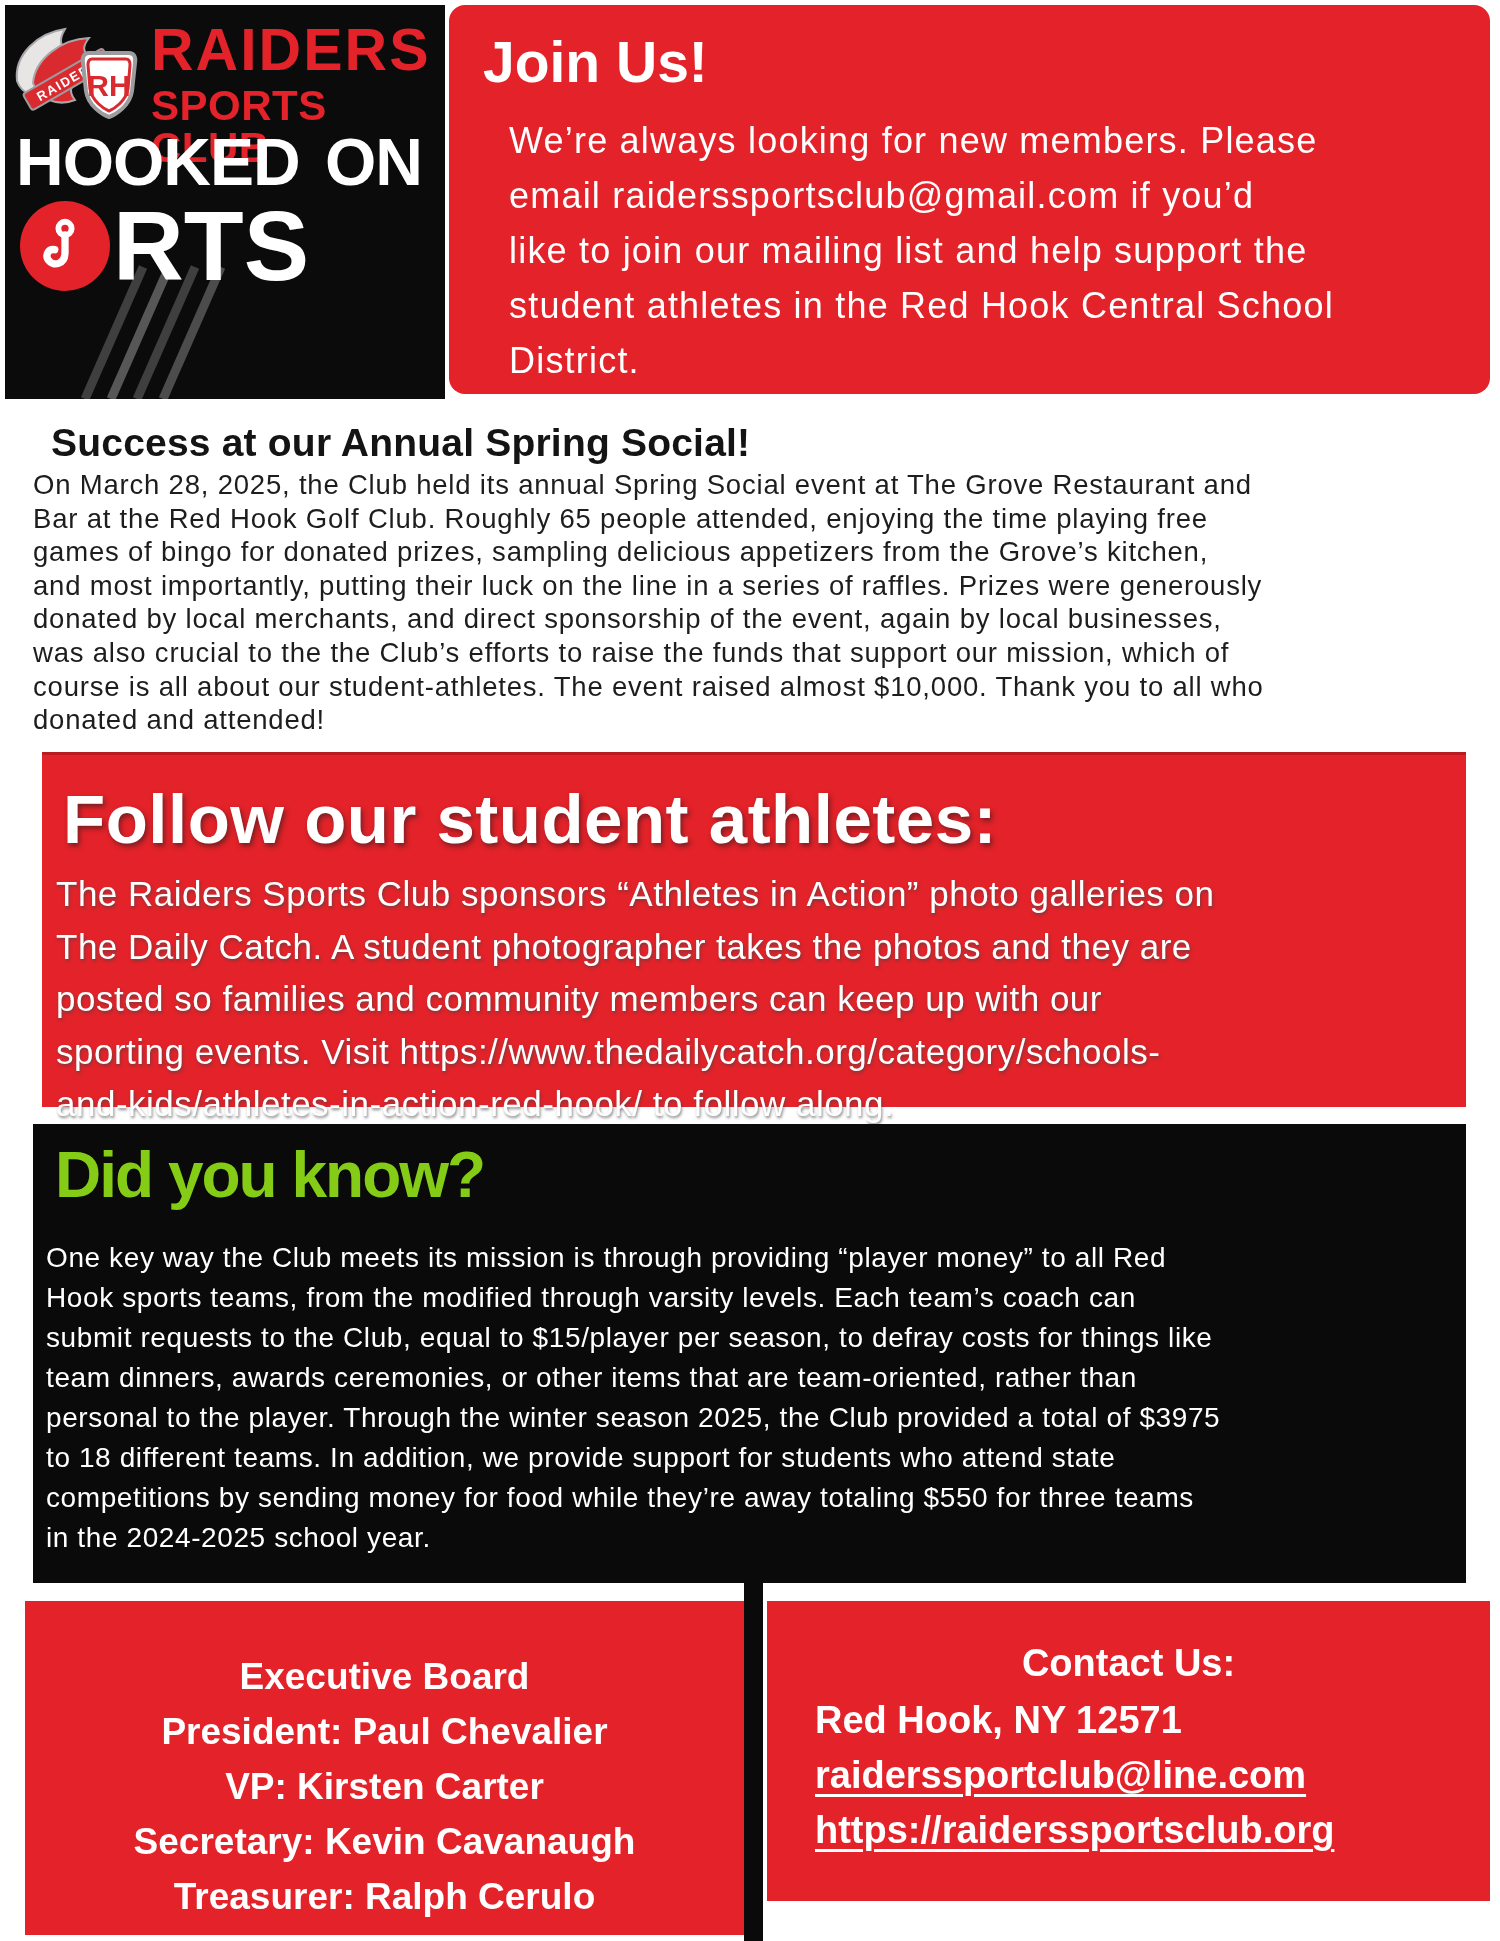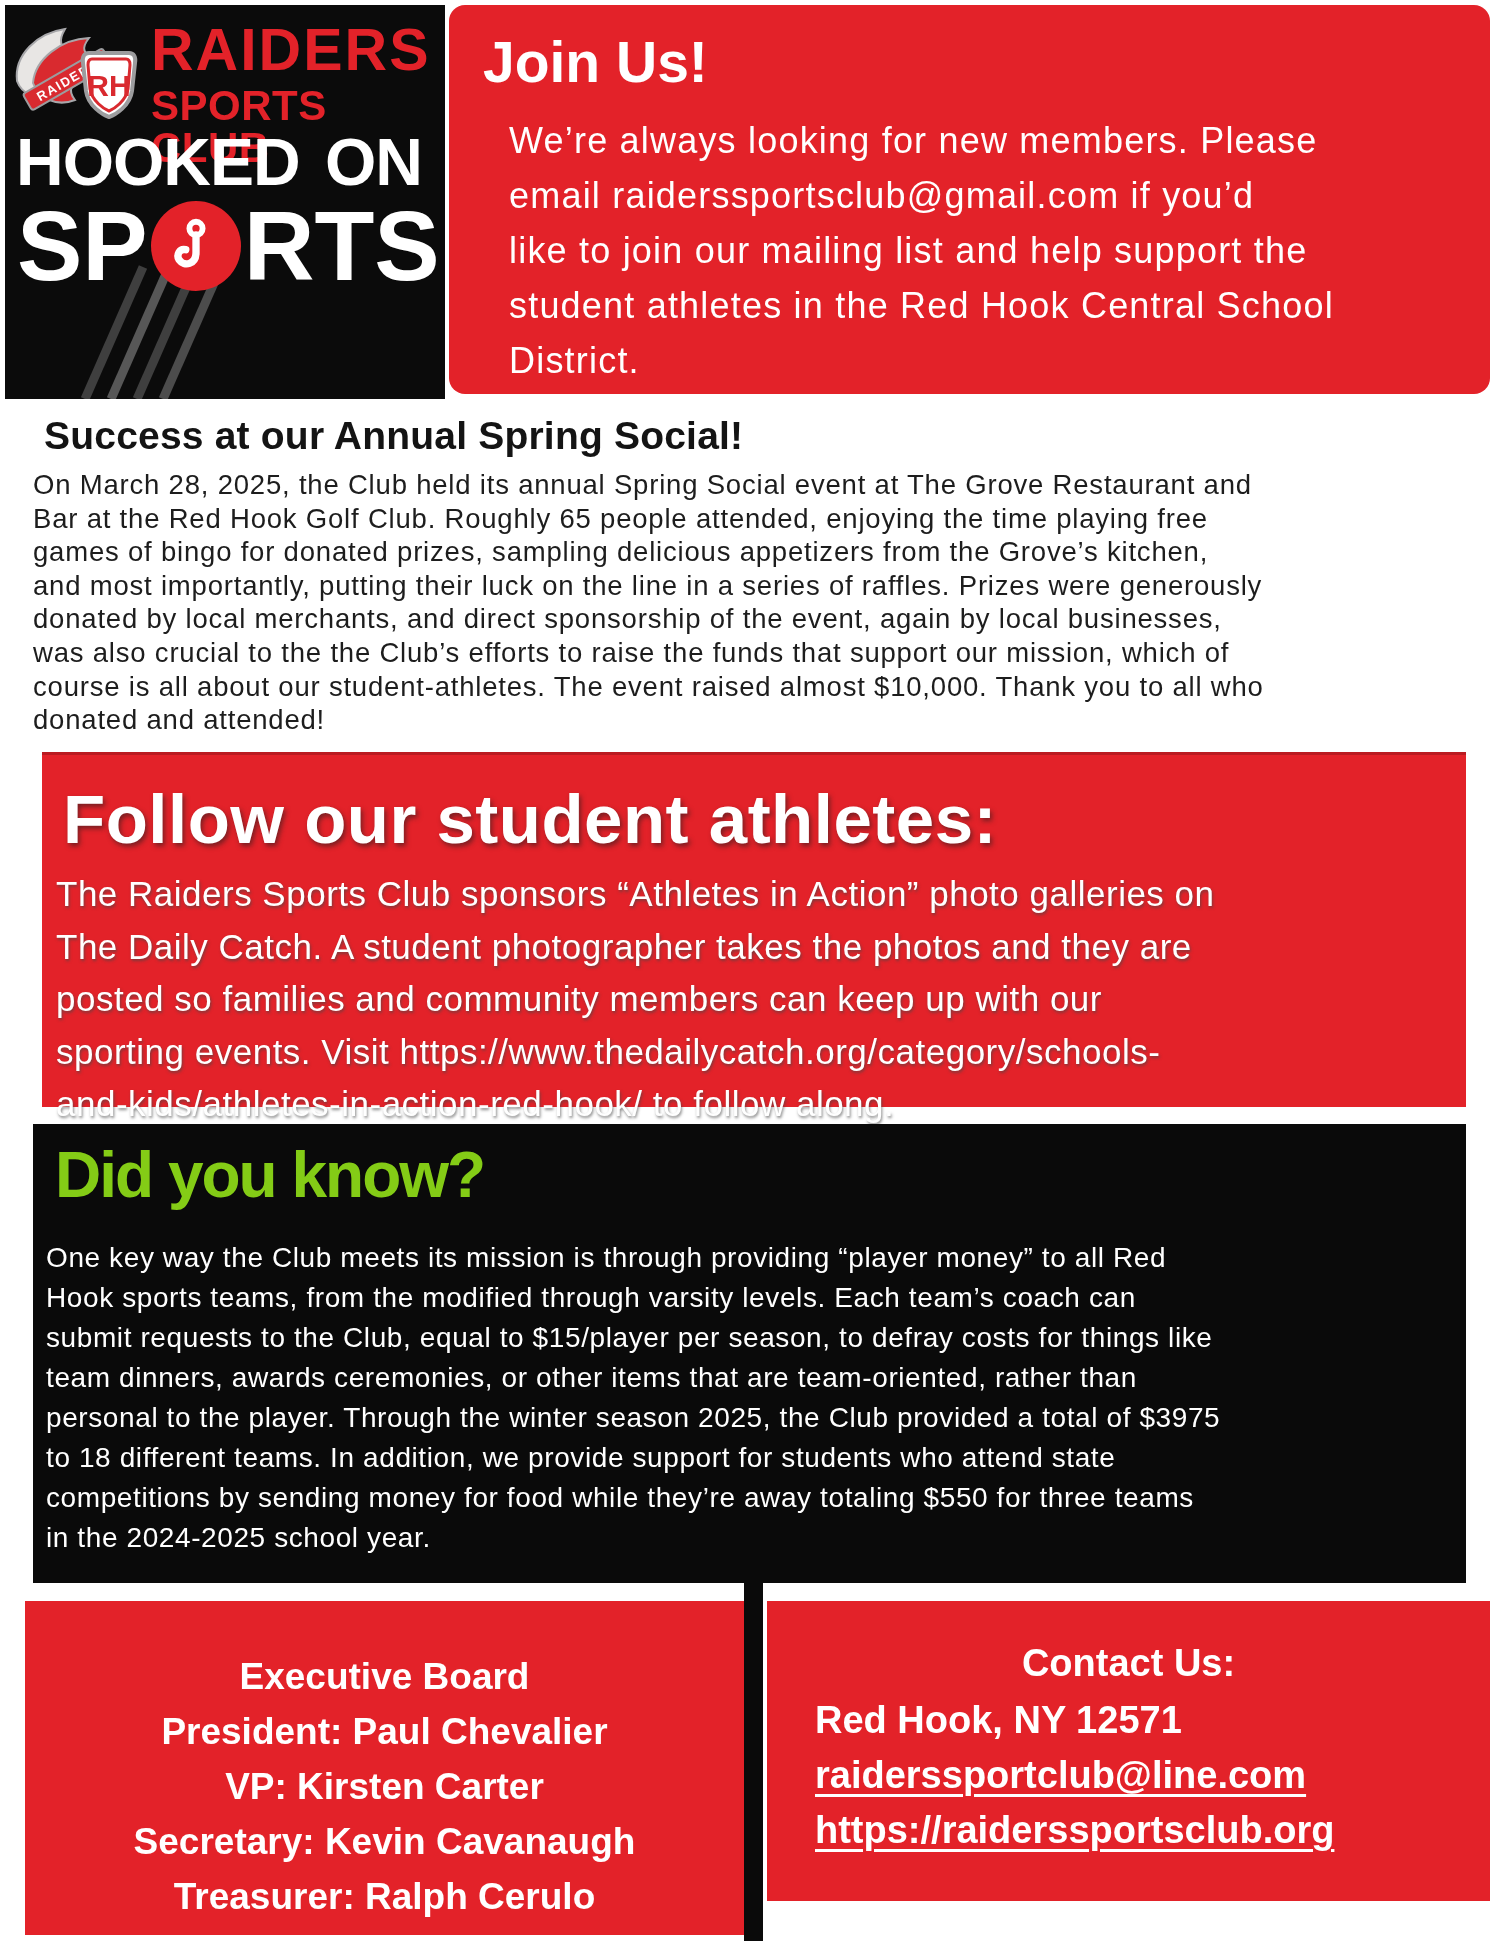--- a/index.html
+++ b/index.html
@@ -17,21 +17,21 @@
   .hooked{position:absolute;left:11px;top:124px;width:424px;font-size:66px;font-weight:bold;color:#ffffff;letter-spacing:-1px;word-spacing:8px;line-height:1;}
   .sports-row{position:absolute;left:12px;top:192px;display:flex;align-items:center;z-index:2;}
   .sports-txt{font-size:98px;font-weight:bold;color:#ffffff;line-height:1;letter-spacing:0px;}
   .hook-badge{width:90px;height:90px;border-radius:50%;background:#e32229;display:flex;align-items:center;justify-content:center;margin:0 3px;}
   .speed-lines{position:absolute;left:72px;top:252px;width:150px;height:142px;z-index:1;}
   
   .join-card{left:449px;top:5px;width:1041px;height:389px;background:#e32229;color:#fff;padding:0;border-radius:16px;}
   .join-title{position:absolute;left:34px;top:24px;font-size:57px;font-weight:bold;margin:0;}
   .join-body{position:absolute;left:60px;top:108px;width:965px;font-size:36px;line-height:55px;letter-spacing:1.2px;margin:0;white-space:pre-line;}
   
-  .spring-title{left:44px;top:414px;font-size:39px;font-weight:bold;color:#141414;margin:0;letter-spacing:0.2px;}
+  .spring-title{left:44px;top:414px;font-size:39px;font-weight:bold;color:#141414;margin:7px;letter-spacing:0.2px;}
   .spring-body{left:33px;top:468px;width:1450px;font-size:27.5px;line-height:33.6px;color:#1d1d1d;letter-spacing:0.8px;margin:0;white-space:pre-line;}
   
   .follow-card{left:42px;top:752px;width:1424px;height:355px;background:#e32229;box-shadow:inset 0 3px 0 rgba(0,0,0,0.18);}
   .follow-title{position:absolute;left:21px;top:28px;margin:0;font-size:69px;font-weight:bold;color:#fff;letter-spacing:0.5px;text-shadow:2px 3px 5px rgba(30,30,30,0.55);}
   .follow-body{position:absolute;left:14px;top:116px;width:1395px;margin:0;font-size:35px;line-height:52.5px;letter-spacing:0.5px;color:#fff;white-space:pre-line;text-shadow:1px 2px 3px rgba(70,70,70,0.65);}
   
   .know-card{left:33px;top:1124px;width:1433px;height:459px;background:#0a0a0a;}
   .know-title{position:absolute;left:22px;top:14px;margin:0;font-size:64px;font-weight:bold;color:#84cc16;letter-spacing:-2px;}
   .know-body{position:absolute;left:13px;top:114px;width:1395px;margin:0;font-size:28px;line-height:40px;letter-spacing:0.6px;color:#fff;white-space:pre-line;}
   
@@ -60,21 +60,20 @@
       <path d="M80,32 L120,32 C125,32 127,36 126,42 L123,70 C121,85 106,94 100,96 C94,94 79,85 77,70 L74,42 C73,36 75,32 80,32 Z" fill="#ffffff" stroke="#9c9c9e" stroke-width="4"></path>
       <path d="M83,38 L117,38 C120,38 121,40 121,44 L119,68 C117,80 105,88 100,90 C95,88 83,80 81,68 L79,44 C79,40 80,38 83,38 Z" fill="none" stroke="#d92a2f" stroke-width="3"></path>
       <text x="100" y="75" text-anchor="middle" font-size="30" font-weight="bold" fill="#d92a2f">RH</text>
     </svg>
     <div class="brand">
       <div class="brand-raiders">RAIDERS</div>
       <div class="brand-club">SPORTS CLUB</div>
     </div>
     <div class="hooked">HOOKED ON</div>
     <div class="sports-row">
-      <span class="sports-txt">SP</span>
       <span class="hook-badge">
         <svg width="66" height="66" viewBox="0 0 90 90">
           <circle cx="45" cy="21" r="9" fill="none" stroke="#ffffff" stroke-width="8"></circle>
           <path d="M45,30 L45,54 C45,70 29,74 22,64 C18,58 22,48 31,50" fill="none" stroke="#ffffff" stroke-width="10" stroke-linecap="round"></path>
         </svg>
       </span>
       <span class="sports-txt">RTS</span>
     </div>
     <svg class="speed-lines" viewBox="0 0 150 142">
       <line x1="8" y1="142" x2="66" y2="10" stroke="#3f3f3f" stroke-width="9"></line>

